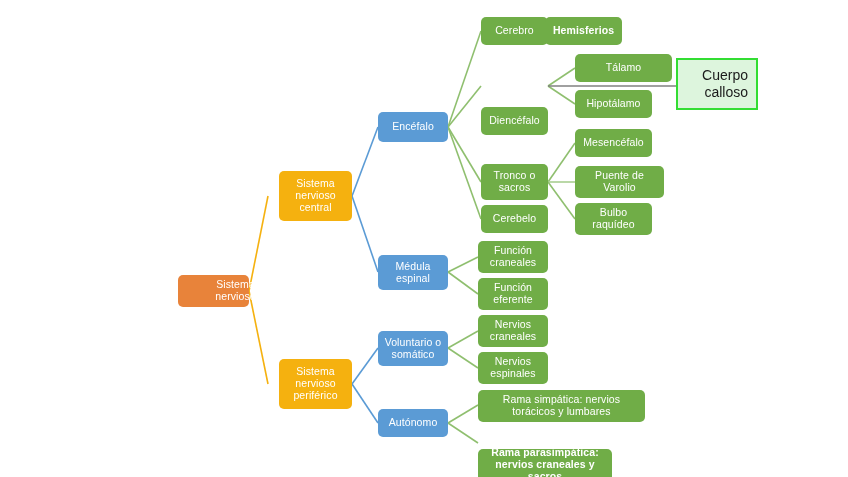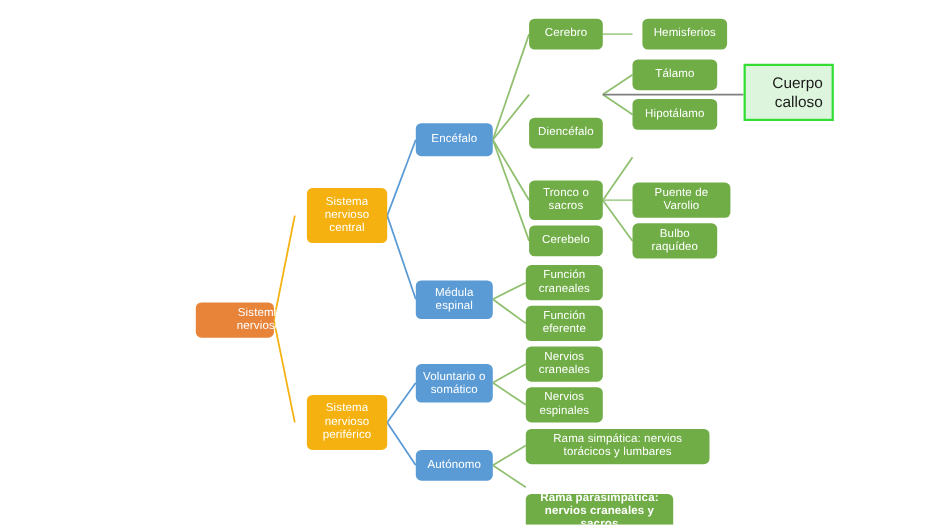--- a/index.html
+++ b/index.html
@@ -118,27 +118,28 @@
 
   <div class="node level1" style="left:279px; top:171px; width:73px; height:50px;">Sistema nervioso central</div>
   <div class="node level1" style="left:279px; top:359px; width:73px; height:50px;">Sistema nervioso periférico</div>
 
   <div class="node level2" style="left:378px; top:112px; width:70px; height:30px;">Encéfalo</div>
   <div class="node level2" style="left:378px; top:255px; width:70px; height:35px;">Médula espinal</div>
   <div class="node level2" style="left:378px; top:331px; width:70px; height:35px;">Voluntario o somático</div>
   <div class="node level2" style="left:378px; top:409px; width:70px; height:28px;">Autónomo</div>
 
   <div class="node leaf" style="left:481px; top:17px; width:67px; height:28px;">Cerebro</div>
-  <div class="node leaf" style="left:584px; top:17px; width:77px; height:28px;">Hemisferios</div>
+  <div class="node leaf" style="left:545px; top:17px; width:77px; height:28px;font-weight:bold;">Hemisferios</div>
 
   <div class="node leaf" style="left:481px; top:72px; width:67px; height:28px;margin-top:35px;">Diencéfalo</div>
-  <div class="node leaf" style="left:575px; top:54px; width:77px; height:28px;">Tálamo</div>
+  <div class="node leaf" style="left:575px; top:54px; width:97px; height:28px;">Tálamo</div>
   <div class="node leaf" style="left:575px; top:90px; width:77px; height:28px;">Hipotálamo</div>
 
   <div class="node leaf" style="left:481px; top:164px; width:67px; height:36px;">Tronco o sacros</div>
+  <div class="node leaf" style="left:575px; top:129px; width:77px; height:28px;">Mesencéfalo</div>
   <div class="node leaf" style="left:575px; top:166px; width:89px; height:32px;">Puente de Varolio</div>
   <div class="node leaf" style="left:575px; top:203px; width:77px; height:32px;">Bulbo raquídeo</div>
 
   <div class="node leaf" style="left:481px; top:205px; width:67px; height:28px;">Cerebelo</div>
 
   <div class="node leaf" style="left:478px; top:241px; width:70px; height:32px;">Función craneales</div>
   <div class="node leaf" style="left:478px; top:278px; width:70px; height:32px;">Función eferente</div>
 
   <div class="node leaf" style="left:478px; top:315px; width:70px; height:32px;">Nervios craneales</div>
   <div class="node leaf" style="left:478px; top:352px; width:70px; height:32px;">Nervios espinales</div>

